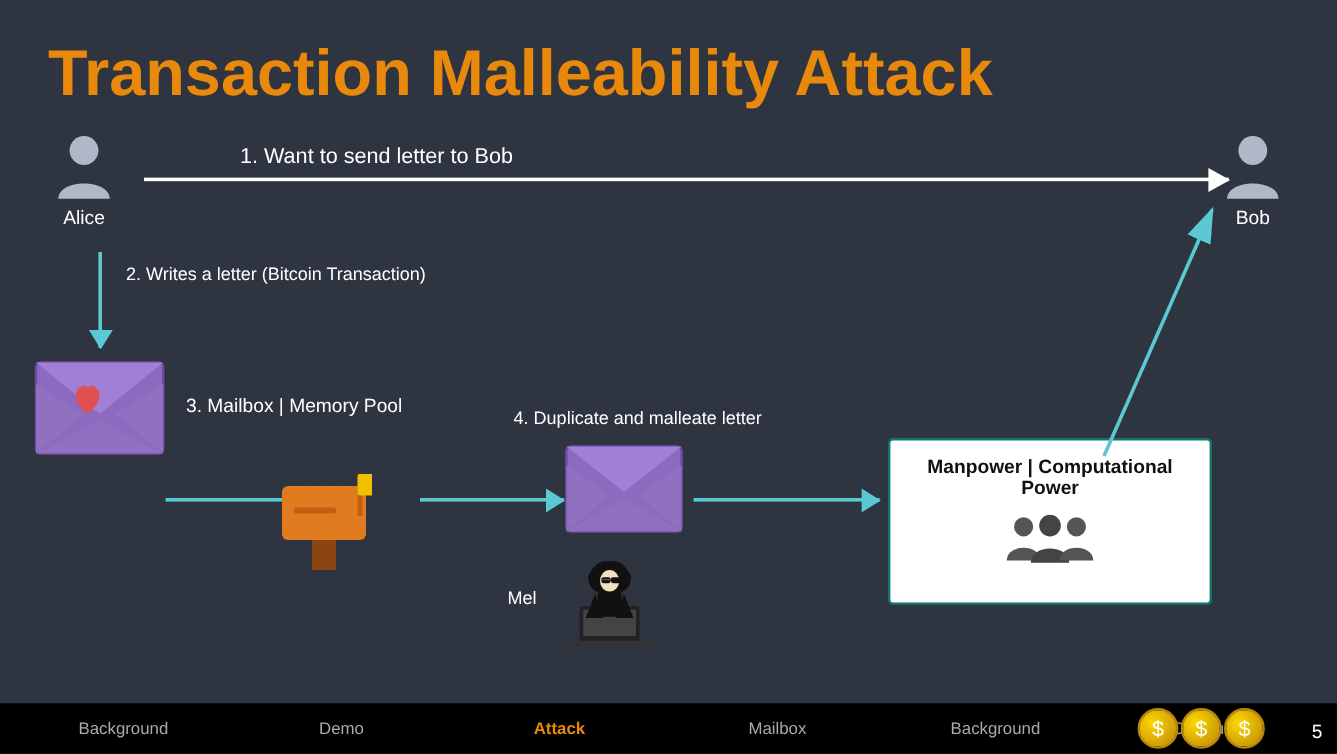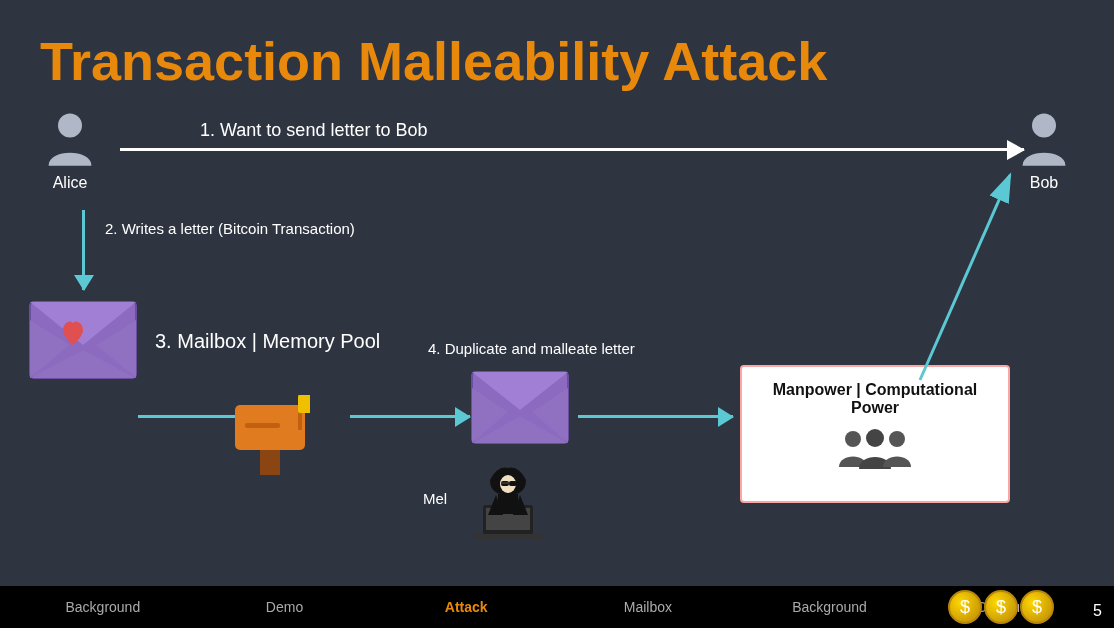--- a/index.html
+++ b/index.html
@@ -138,21 +138,21 @@
       top: -8px;
       border-top: 10px solid transparent;
       border-bottom: 10px solid transparent;
       border-left: 16px solid #5bc8d4;
     }
 
     .step3-label {
       position: absolute;
       top: 330px;
       left: 155px;
-      font-size: 20px;
+      font-size: 16px;
       color: white;
     }
 
     
     .mailbox-icon {
       position: absolute;
       top: 385px;
       left: 230px;
       font-size: 60px;
       line-height: 1;
@@ -214,21 +214,21 @@
       border-left: 16px solid #5bc8d4;
     }
 
     
     .manpower-box {
       position: absolute;
       top: 365px;
       left: 740px;
       width: 270px;
       background: white;
-      border: 2px solid #fca5a5;
+      border: 2px solid #0f766e;
       border-radius: 4px;
       padding: 14px 16px 16px;
       color: #222;
       text-align: center;
     }
     .manpower-box .box-title {
       font-size: 16px;
       font-weight: bold;
       color: #111;
     }

